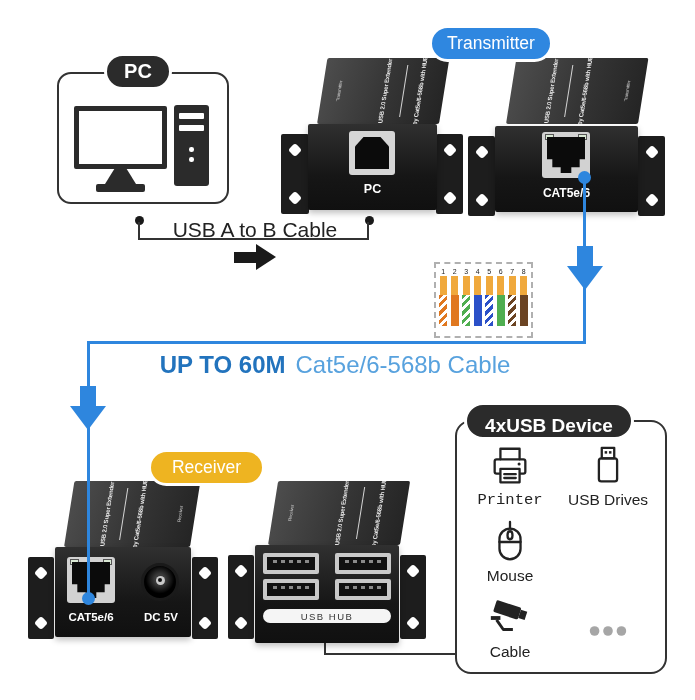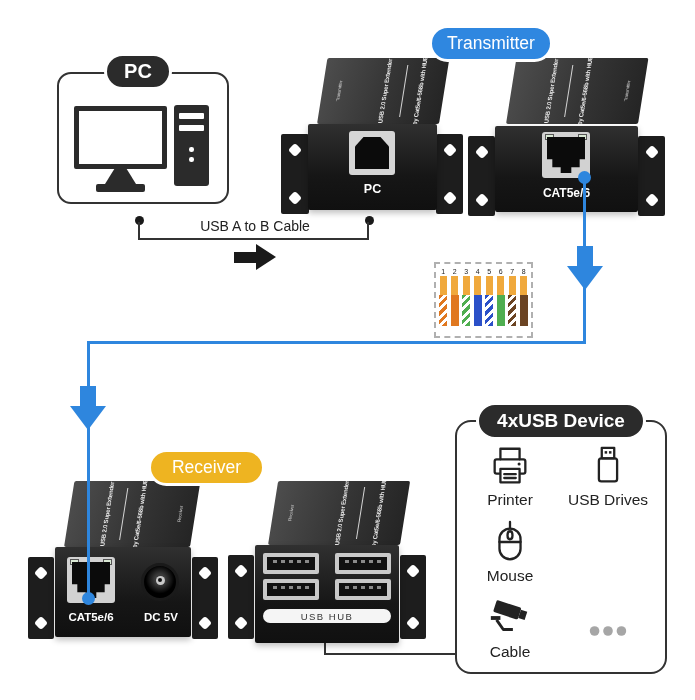--- a/index.html
+++ b/index.html
@@ -154,21 +154,21 @@
       </div>
       <div class="port-label" style="left:0;top:60px;width:100%;font-size:12px;">CAT5e/6</div>
     </div>
   </div>
 
   <div class="kdot" style="left:134.5px;top:215.5px;"></div>
   <div class="kdot" style="left:364.5px;top:215.5px;"></div>
   <div class="kline" style="left:138px;top:222px;width:2px;height:18px;"></div>
   <div class="kline" style="left:367px;top:222px;width:2px;height:18px;"></div>
   <div class="kline" style="left:138px;top:238px;width:231px;height:2px;"></div>
-  <div class="small-label" style="left:150px;top:218px;width:210px;font-size:14px;">USB A to B Cable</div>
+  <div class="small-label" style="left:150px;top:218px;width:210px;font-size:21px;">USB A to B Cable</div>
   <div class="arrow-right-black" style="left:234px;top:244px;">
     <div class="shaft"></div>
       <div class="head"></div>
   </div>
 
   <div id="tia-box" style="left:434px;top:262px;width:99px;height:76px;">
     <div class="pin-nums">
         <span>1</span>
         <span>2</span>
         <span>3</span>
@@ -207,20 +207,23 @@
       <div class="head"></div>
   </div>
   <div class="blue-line" style="left:87px;top:341px;width:499px;height:3px;"></div>
   <div class="blue-line" style="left:87px;top:341px;width:3px;height:260px;"></div>
   <div class="arrow-down" style="left:70px;top:386px;">
     <div class="shaft"></div>
       <div class="head"></div>
   </div>
   <div class="blue-dot" style="left:82px;top:592px;"></div>
 
+  <div id="distance" style="left:95px;top:351px;width:480px;">
+    <span class="b">UP TO 60M</span><span class="l">Cat5e/6-568b Cable</span>
+  </div>
 
   <div class="pill orange" style="left:148px;top:449px;width:117px;height:37px;font-size:17.5px;">
       <span>Receiver</span>
     </div>
 
   <div class="device" style="left:28px;top:477px;width:190px;height:166px;">
     <div class="dev-top" style="left:36px;top:4px;width:126px;height:66px;">
       <span class="tline" style="left:30%;">USB 2.0 Super Extender</span>
       <span class="tdiv" style="left:43%;"></span>
       <span class="tline" style="left:56%;">By Cat5e/6-568b with HUB</span>
@@ -278,25 +281,25 @@
         </div>
       <div class="hub-strip" style="left:8px;top:64px;width:128px;height:14px;">USB HUB</div>
     </div>
   </div>
 
   <div class="kdot" style="left:320.5px;top:632px;"></div>
   <div class="kline" style="left:324px;top:638px;width:2px;height:17px;"></div>
   <div class="kline" style="left:324px;top:653px;width:131px;height:2px;"></div>
 
   <div class="obox" style="left:455px;top:420px;width:212px;height:254px;border-radius:16px;"></div>
-  <div class="pill dark" style="left:476px;top:402px;width:170px;height:38px;font-size:19px;">
+  <div class="pill dark" style="left:464px;top:402px;width:170px;height:38px;font-size:19px;align-items:flex-end;">
       <span>4xUSB Device</span>
     </div>
 
-  <div class="ucell" style="left:460px;top:443px;">
+  <div class="ucell" style="left:460px;top:443px;font-family:Liberation Mono, monospace;">
     <svg class="uicon" viewBox="0 0 48 48" fill="none" stroke="#222" stroke-width="2.4" stroke-linecap="round" stroke-linejoin="round">
       <path d="M14 17 V6 h20 v11"></path>
       <rect x="8" y="17" width="32" height="15" rx="2"></rect>
       <circle cx="33.5" cy="22" r="1.6" fill="#222" stroke="none"></circle>
       <rect x="14" y="27" width="20" height="14" fill="#fff"></rect>
       <path d="M18 32.5 h12 M18 36.5 h12"></path>
     </svg>
     <div class="ulabel">Printer</div>
   </div>
 

